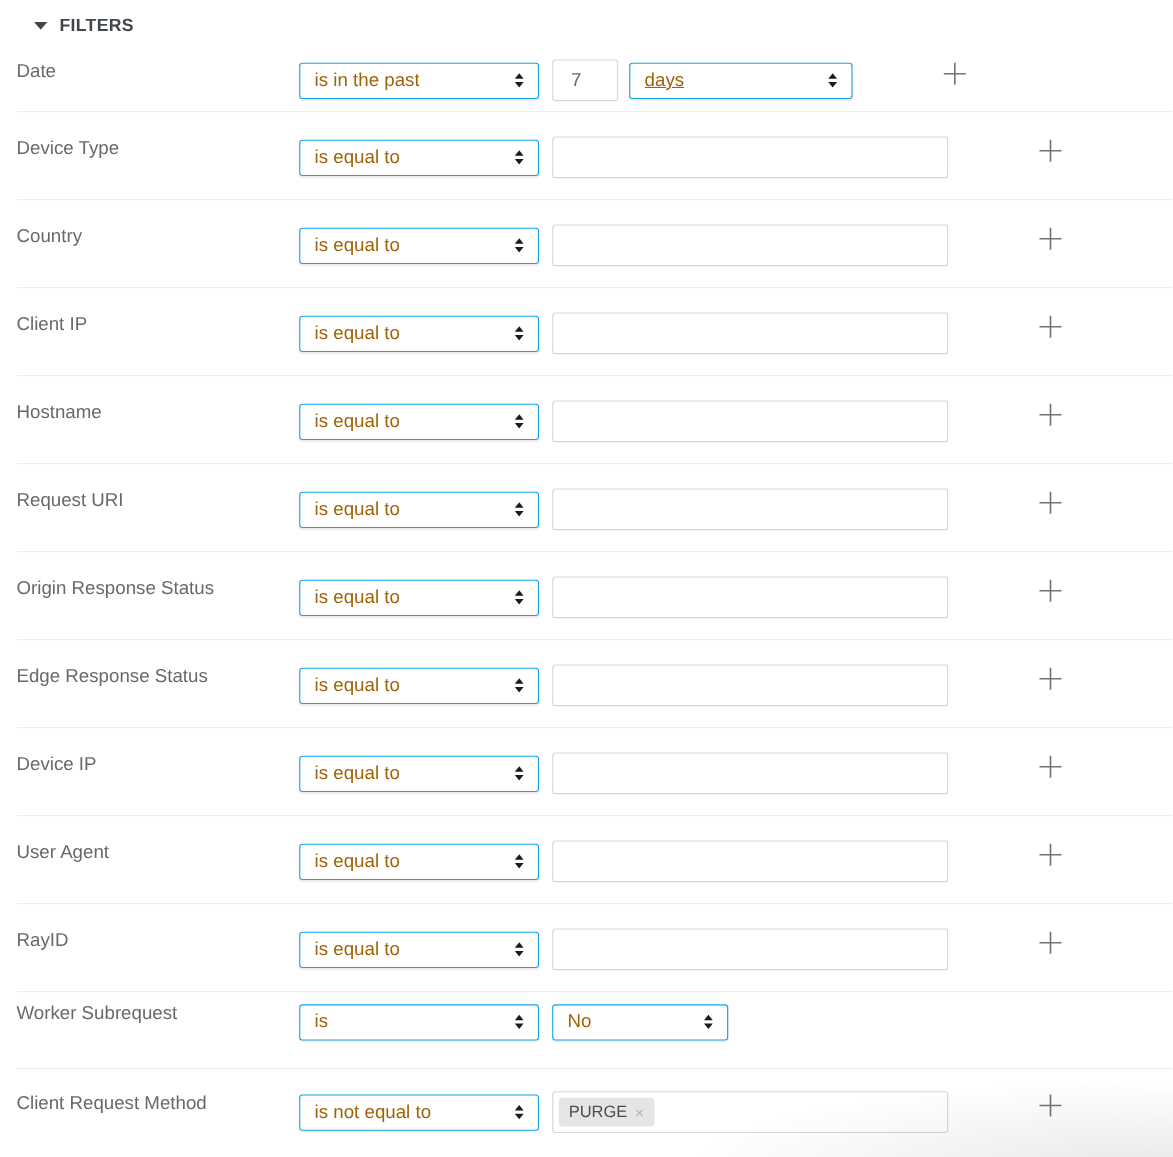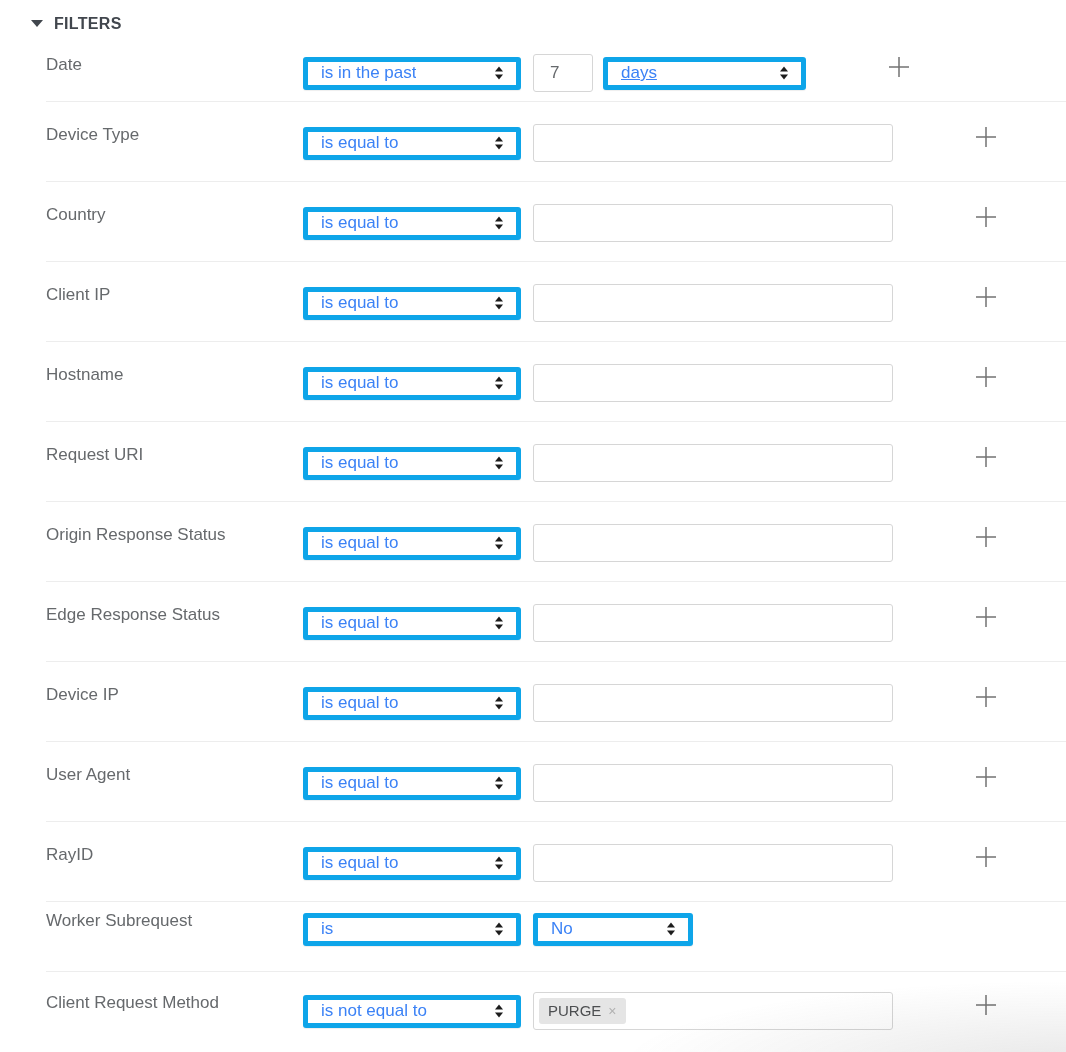--- a/index.html
+++ b/index.html
@@ -31,21 +31,21 @@
     border-top: 7px solid #41464d;
   }
   .filters-title {
     font-size: 16px;
     font-weight: 700;
     letter-spacing: 0.02em;
     color: #41464d;
   }
 
   
-  #rows { margin-left: 46px; }
+  #rows { margin-left: 15px; }
   .filter-row {
     display: flex;
     align-items: flex-start;
     border-top: 1px solid #ededed;
     height: 80px;
     padding-top: 22px;
   }
   .filter-row.row-first { border-top: none; height: 68px; padding-top: 21px; }
   .filter-row.row-compact { height: 70px; padding-top: 8px; }
   .filter-row.row-last { height: 80px; padding-top: 20px; }
@@ -64,26 +64,26 @@
     height: 38px;
   }
 
   
   .ctl-select {
     position: relative;
     display: flex;
     align-items: center;
     height: 33px;
     background: #ffffff;
-    border: 5px solid #0ea5e9;
+    border: 1px solid #0ea5e9;
     border-radius: 3px;
     box-shadow: 0 1px 1px rgba(0,0,0,0.07);
     padding: 0 30px 0 13px;
     font-size: 17px;
-    color: #3b82f6;
+    color: #a16207;
     cursor: pointer;
     flex: none;
   }
   .sel-op   { width: 218px; margin-right: 12px; }
   .sel-unit { width: 203px; text-decoration: underline; }
   .sel-val  { width: 160px; }
   .sel-text {
     white-space: nowrap;
     overflow: hidden;
   }

